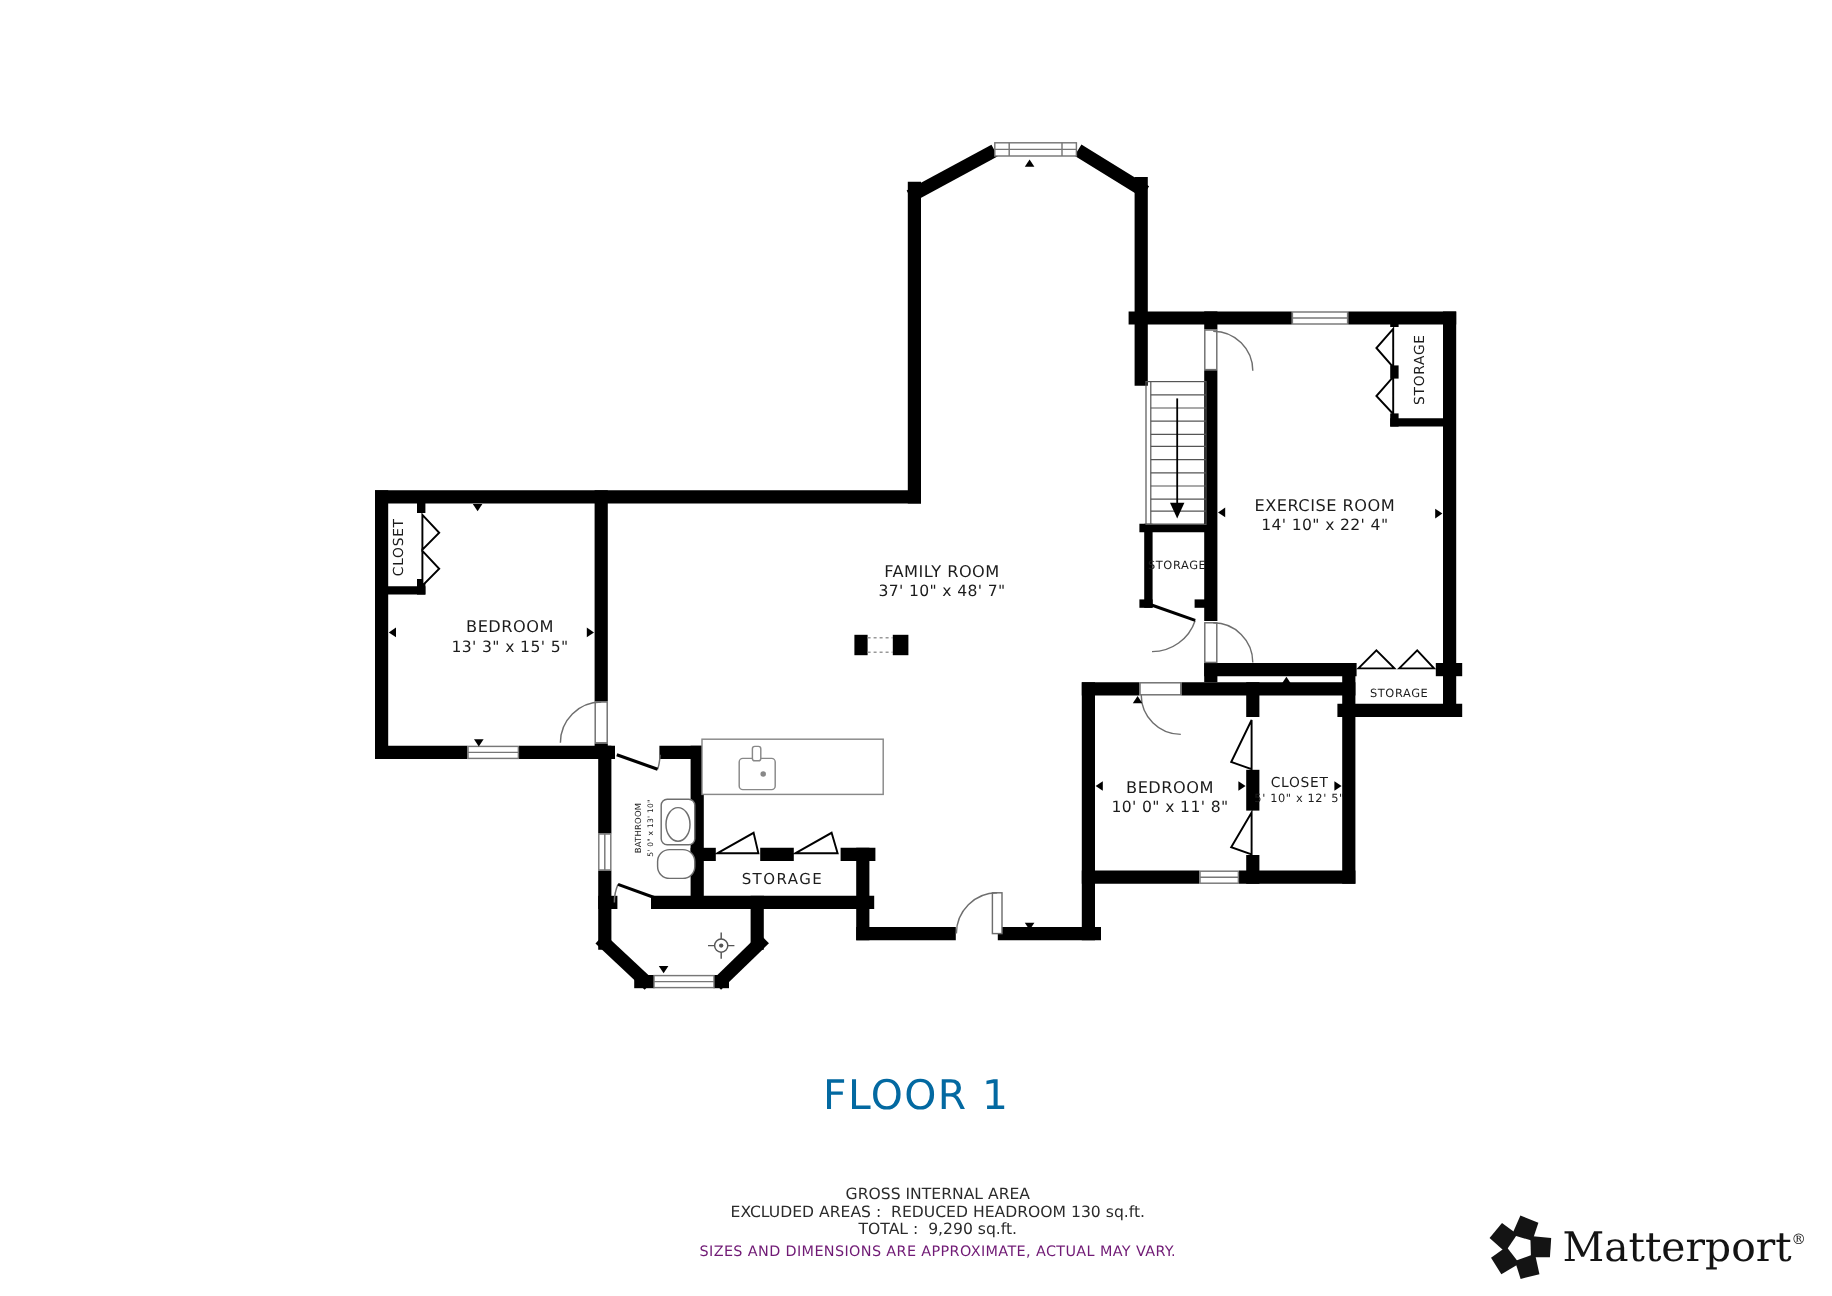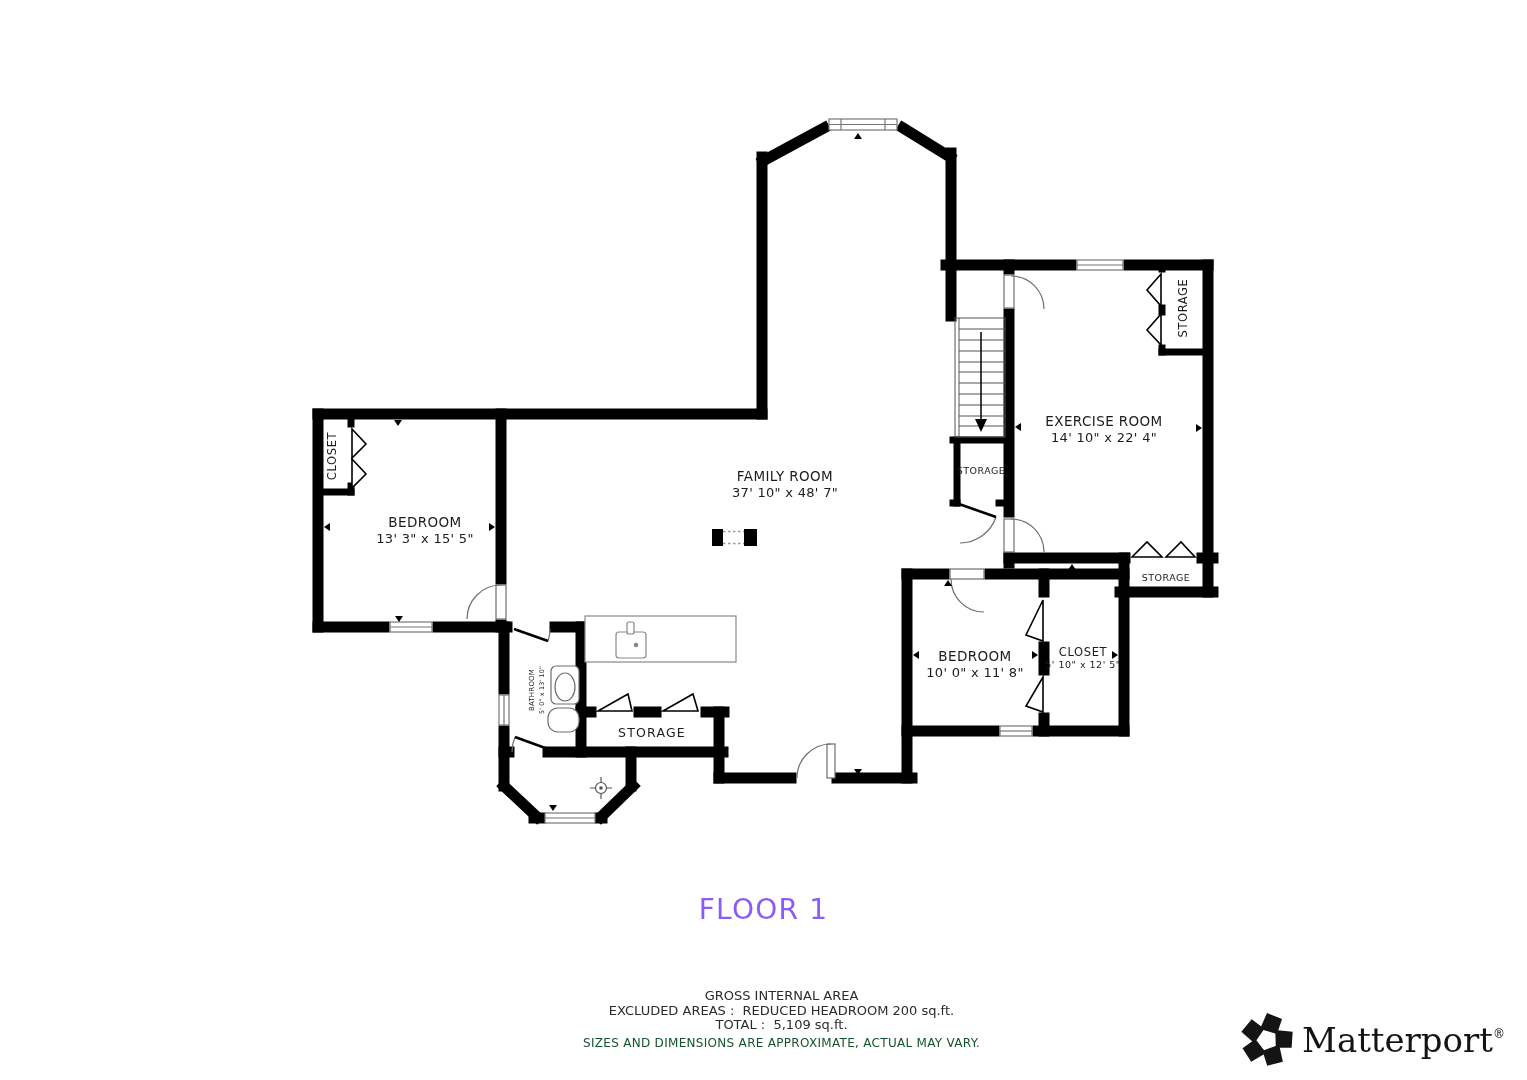--- a/index.html
+++ b/index.html
@@ -9,25 +9,25 @@
   #plan-svg{left:0;top:0;}
   svg text{font-family:"DejaVu Sans","Liberation Sans",sans-serif;fill:#1c1c1c;}
   .room-name{font-size:13.5px;letter-spacing:.4px;}
   .room-dims{font-size:13px;letter-spacing:.3px;}
   .small-label{font-size:9.5px;letter-spacing:.5px;}
   .mid-label{font-size:11.5px;letter-spacing:.6px;}
   .storage-big{font-size:12.5px;letter-spacing:1.2px;}
   .tiny-label{font-size:7px;letter-spacing:.2px;}
   .tiny-dims{font-size:6.3px;letter-spacing:.2px;}
   #floor-title{top:893px;left:0;width:100%;text-align:center;
-               font-size:28px;letter-spacing:1.2px;color:#8b5cf6;}
+               font-size:34px;letter-spacing:1.2px;color:#0369a1;}
   #footer{top:989px;left:0;width:100%;text-align:center;font-size:13px;
           line-height:14.6px;color:#2b2b2b;}
   .footer-line{white-space:pre-wrap;padding-left:36px;}
-  #disclaimer{margin-top:3px;font-size:12px;color:#14532d;letter-spacing:.3px;}
+  #disclaimer{margin-top:3px;font-size:12px;color:#701a75;letter-spacing:.3px;}
   #brand{right:22px;bottom:12px;display:flex;align-items:center;gap:7px;margin-top:28px;}
   #brand-text{font-family:"DejaVu Serif","Liberation Serif",serif;
               font-size:34px;color:#141414;line-height:1;}
   #brand-reg{font-size:12px;vertical-align:14px;}
 </style>
 </head>
 <body>
 
 <svg id="plan-svg" class="abs" width="1527" height="1080" viewBox="0 0 1527 1080" xmlns="http://www.w3.org/2000/svg">
 
@@ -233,22 +233,22 @@
 
     <text class="tiny-label" x="534" y="690" transform="rotate(-90 534 690)">BATHROOM</text>
     <text class="tiny-dims" x="544" y="690" transform="rotate(-90 544 690)">5' 0" x 13' 10"</text>
   </g>
 </svg>
 
 <div id="floor-title" class="abs">FLOOR 1</div>
 
 <div id="footer" class="abs">
   <div class="footer-line">GROSS INTERNAL AREA</div>
-  <div class="footer-line">EXCLUDED AREAS :  REDUCED HEADROOM 200 sq.ft.</div>
-  <div class="footer-line">TOTAL :  5,109 sq.ft.</div>
+  <div class="footer-line">EXCLUDED AREAS :  REDUCED HEADROOM 130 sq.ft.</div>
+  <div class="footer-line">TOTAL :  9,290 sq.ft.</div>
   <div id="disclaimer" class="footer-line">SIZES AND DIMENSIONS ARE APPROXIMATE, ACTUAL MAY VARY.</div>
 </div>
 
 <div id="brand" class="abs">
   <svg width="56" height="56" viewBox="0 0 56 56" xmlns="http://www.w3.org/2000/svg">
     <g fill="#141414">
       <polygon transform="translate(28,28) rotate(0)" points="0,-27 15,-21 10,-6 -7,-11"></polygon>
       <polygon transform="translate(28,28) rotate(72)" points="0,-27 15,-21 10,-6 -7,-11"></polygon>
       <polygon transform="translate(28,28) rotate(144)" points="0,-27 15,-21 10,-6 -7,-11"></polygon>
       <polygon transform="translate(28,28) rotate(216)" points="0,-27 15,-21 10,-6 -7,-11"></polygon>

